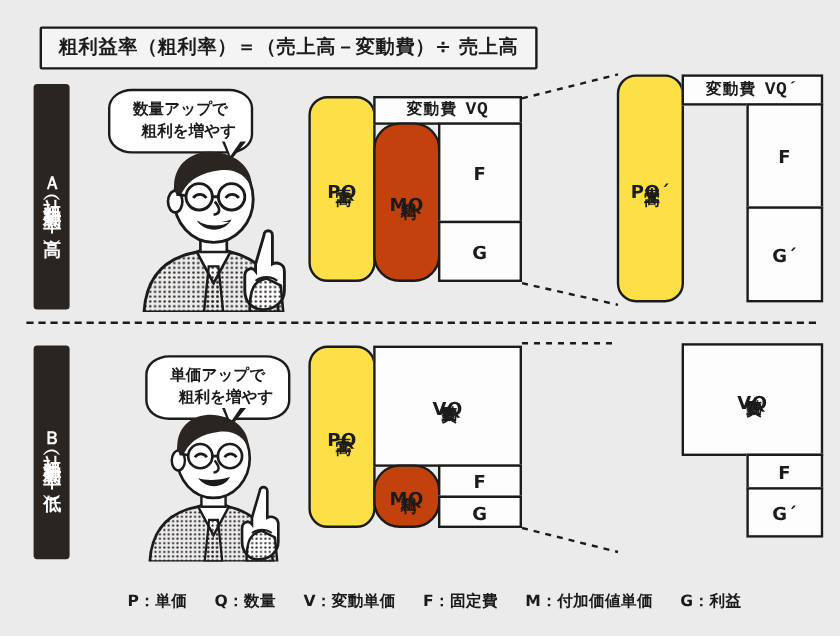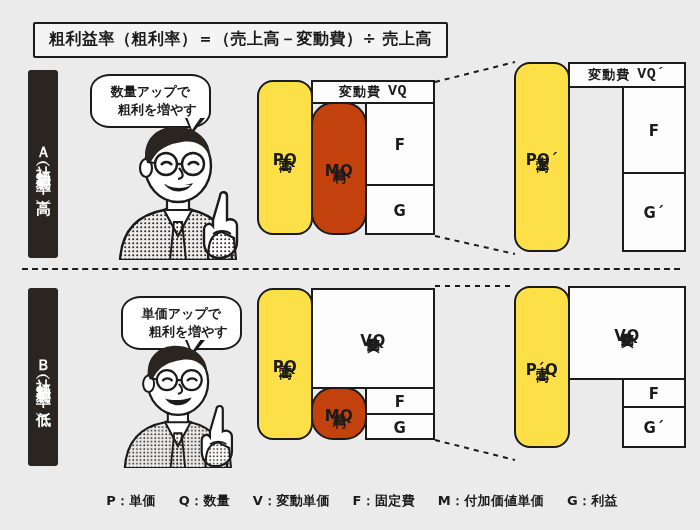--- a/index.html
+++ b/index.html
@@ -259,24 +259,20 @@
       <span class="code">G</span>
     </div>
   </div>
 
   <svg class="dashed" style="left:433px;top:282px;width:84px;height:180px;">
     <line x1="2" y1="4" x2="82" y2="4"></line>
     <line x1="2" y1="158" x2="82" y2="178"></line>
   </svg>
 
   <div class="diagram" id="diagram-b-right" style="left:514px;top:286px;width:172px;height:162px;">
-    <div class="cell pq" style="left:0;top:0;width:56px;height:162px;">
-      <span class="vtxt">売上高</span>
-      <span class="code">P´Q</span>
-    </div>
     <div class="cell wh" style="left:54px;top:0;width:118px;height:94px;">
       <span class="vtxt">変動費</span>
       <span class="code">VQ</span>
     </div>
     <div class="cell wh" style="left:108px;top:92px;width:64px;height:30px;">
       <span class="code">F</span>
     </div>
     <div class="cell wh" style="left:108px;top:120px;width:64px;height:42px;">
       <span class="code">G´</span>
     </div>

